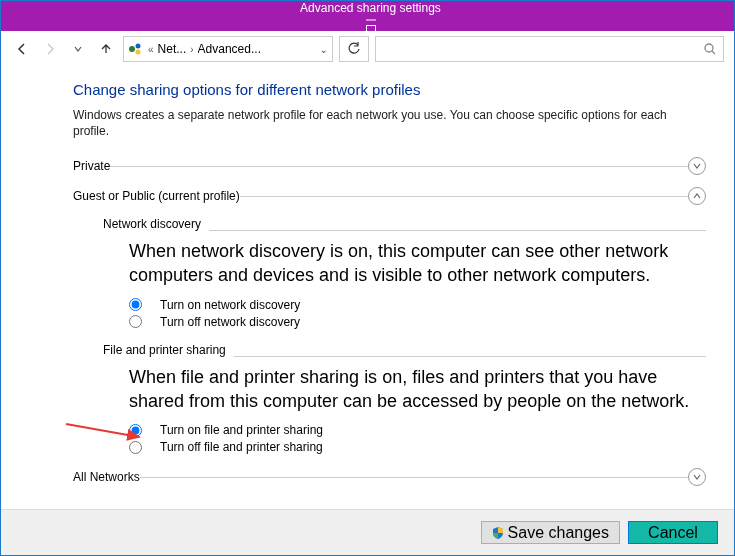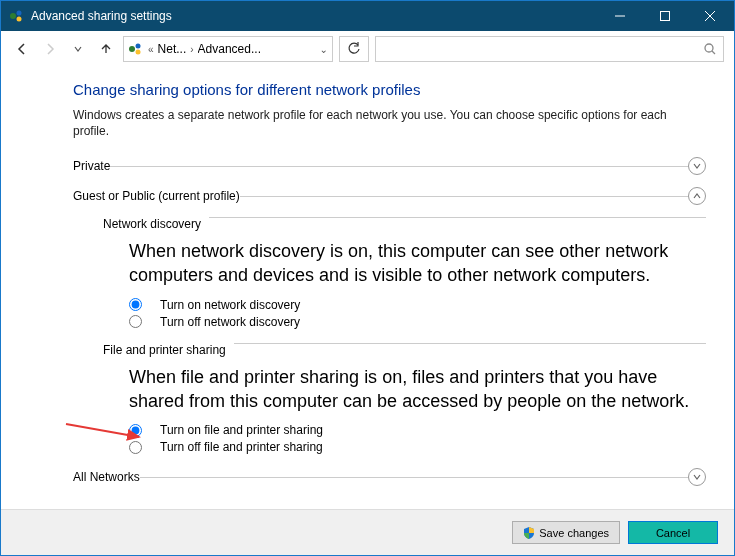--- a/index.html
+++ b/index.html
@@ -1,17 +1,17 @@
 <!DOCTYPE html>
 <html><head>
 <meta charset="utf-8">
 <style>
 * { box-sizing: border-box; margin: 0; padding: 0; }
 body { font-family: "Segoe UI", Tahoma, sans-serif; font-size: 12px; background: #fff; width: 735px; height: 556px; overflow: hidden; border: 1px solid #1979ca; }
-.titlebar { background: #0c4a6e; height: 30px; display: flex; align-items: center; color: #fff; padding: 0 2px 0 8px; }
+.titlebar { background: #a21caf; height: 30px; display: flex; align-items: center; color: #fff; padding: 0 2px 0 8px; flex-direction: column; }
 .titlebar .icon { width: 16px; height: 16px; margin-right: 6px; }
 .titlebar .title { flex: 1; font-size: 12px; }
 .titlebar .tbtn { width: 45px; height: 30px; display: flex; align-items: center; justify-content: center; }
 .navbar { height: 36px; display: flex; align-items: center; padding: 4px 10px; gap: 6px; background: #fff; }
 .navbtn { width: 22px; height: 22px; display: flex; align-items: center; justify-content: center; color: #555; }
 .navbtn.disabled { color: #bbb; }
 .breadcrumb { flex: 0 0 210px; height: 26px; border: 1px solid #ccc; display: flex; align-items: center; padding: 0 4px; gap: 4px; font-size: 12px; }
 .breadcrumb .bc-icon { width: 16px; height: 16px; }
 .breadcrumb .chev { color: #555; font-size: 10px; }
 .breadcrumb .crumb { white-space: nowrap; overflow: hidden; text-overflow: ellipsis; max-width: 70px; }
@@ -19,30 +19,30 @@
 .search { flex: 1; height: 26px; border: 1px solid #ccc; display: flex; align-items: center; padding: 0 6px; }
 .search input { flex: 1; border: none; outline: none; font-size: 12px; }
 .content { padding: 14px 28px 10px 72px; height: 442px; overflow: hidden; }
 h1 { color: #003399; font-size: 15px; font-weight: normal; margin-bottom: 10px; }
 .desc { color: #222; font-size: 12px; margin-bottom: 18px; line-height: 1.3; }
 .section-hdr { display: flex; align-items: center; margin-bottom: 12px; }
 .section-hdr .label { white-space: nowrap; font-size: 12px; }
 .section-hdr .line { flex: 1; border-top: 1px solid #ccc; }
 .section-hdr .toggle { width: 18px; height: 18px; border: 1px solid #999; border-radius: 50%; display: flex; align-items: center; justify-content: center; font-size: 9px; color: #555; }
 .subsection { margin-left: 30px; margin-bottom: 14px; }
-.sub-hdr { display: flex; align-items: flex-start; gap: 8px; margin-bottom: 8px; }
+.sub-hdr { display: flex; align-items: flex-end; gap: 8px; margin-bottom: 8px; }
 .sub-hdr .label { white-space: nowrap; font-size: 12px; }
 .sub-hdr .line { flex: 1; border-top: 1px solid #ccc; }
 .subdesc { font-size: 18px; margin-left: 26px; margin-bottom: 10px; line-height: 1.35; }
 .radios { margin-left: 26px; }
 .radio { display: flex; align-items: center; gap: 18px; font-size: 12px; margin-bottom: 3px; }
 .radio input { margin: 0; }
 .arrow-annot { position: absolute; left: 60px; top: 419px; pointer-events: none; }
 .footer { height: 46px; border-top: 1px solid #ddd; background: #f0f0f0; display: flex; align-items: center; justify-content: flex-end; padding: 0 16px; gap: 8px; }
-.btn { height: 23px; min-width: 90px; border: 1px solid #adadad; background: #e1e1e1; font-size: 11px; display: flex; align-items: center; justify-content: center; gap: 4px; padding: 0 10px; cursor: default; }
+.btn { height: 23px; min-width: 90px; border: 1px solid #adadad; background: #e1e1e1; font-size: 16px; display: flex; align-items: center; justify-content: center; gap: 4px; padding: 0 10px; cursor: default; }
 .btn.default { border: 1px solid #0078d7; background: #14b8a6; }
 .shield { width: 12px; height: 12px; }
 .rel { position: relative; }
 </style>
 </head>
 <body class="rel">
 
 <div class="titlebar">
   <svg class="icon" viewBox="0 0 16 16">
       <circle cx="4" cy="8" r="3" fill="#2e7d32"></circle>

